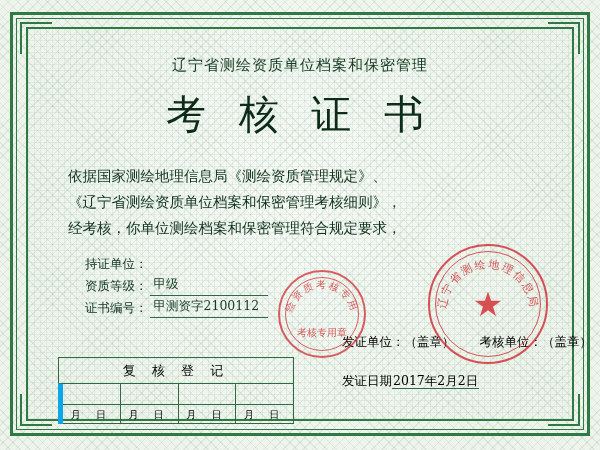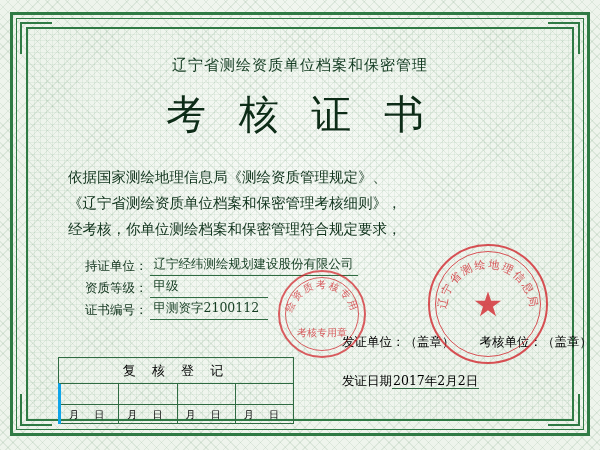--- a/index.html
+++ b/index.html
@@ -70,21 +70,21 @@
     color:#0d2c17;
     margin-top:12px;
     font-family:"DejaVu Serif","Liberation Serif",serif;
     text-shadow:0 1px 0 rgba(255,255,255,.5);
   }
   .body-text{
     margin-top:22px;
     font-size:14.5px;
     line-height:26px;
     color:#10331c;
-    font-family:Liberation Sans, sans-serif;
+    font-family:Liberation Mono, monospace;
   }
   .body-text p{margin:0;text-indent:28px;white-space:nowrap;}
   .fields{
     margin-top:12px;
     font-size:12.5px;
     line-height:20px;
     font-family:"DejaVu Serif","Liberation Serif",serif;
   }
   .field-row{display:flex;align-items:flex-end;}
   .field-label{white-space:nowrap;padding-left:45px;}
@@ -107,21 +107,21 @@
     border-bottom:none;
     text-align:center;
     font-size:13px;
     letter-spacing:6px;
     padding:4px 0 3px 0;
     font-family:"DejaVu Serif","Liberation Serif",serif;
   }
   .review-grid{
     display:grid;
     grid-template-columns:repeat(4,1fr);
-    border-left:3px solid #0ea5e9;
+    border-left:5px solid #0ea5e9;
     border-top:1px solid #2f6b42;
   }
   .review-cell{
     height:20px;
     border-right:1px solid #2f6b42;
     border-bottom:1px solid #2f6b42;
   }
   .review-cell.label{
     font-size:10px;
     text-align:center;
@@ -202,21 +202,20 @@
 
     <div class="body-text">
       <p>依据国家测绘地理信息局《测绘资质管理规定》、</p>
       <p>《辽宁省测绘资质单位档案和保密管理考核细则》，</p>
       <p>经考核，你单位测绘档案和保密管理符合规定要求，</p>
     </div>
 
     <div class="fields">
       <div class="field-row">
         <span class="field-label">持证单位：</span>
-        <span class="field-value">辽宁经纬测绘规划建设股份有限公司</span>
       </div>
       <div class="field-row">
         <span class="field-label">资质等级：</span>
         <span class="field-value short">甲级</span>
       </div>
       <div class="field-row">
         <span class="field-label">证书编号：</span>
         <span class="field-value short">甲测资字2100112</span>
       </div>
     </div>

